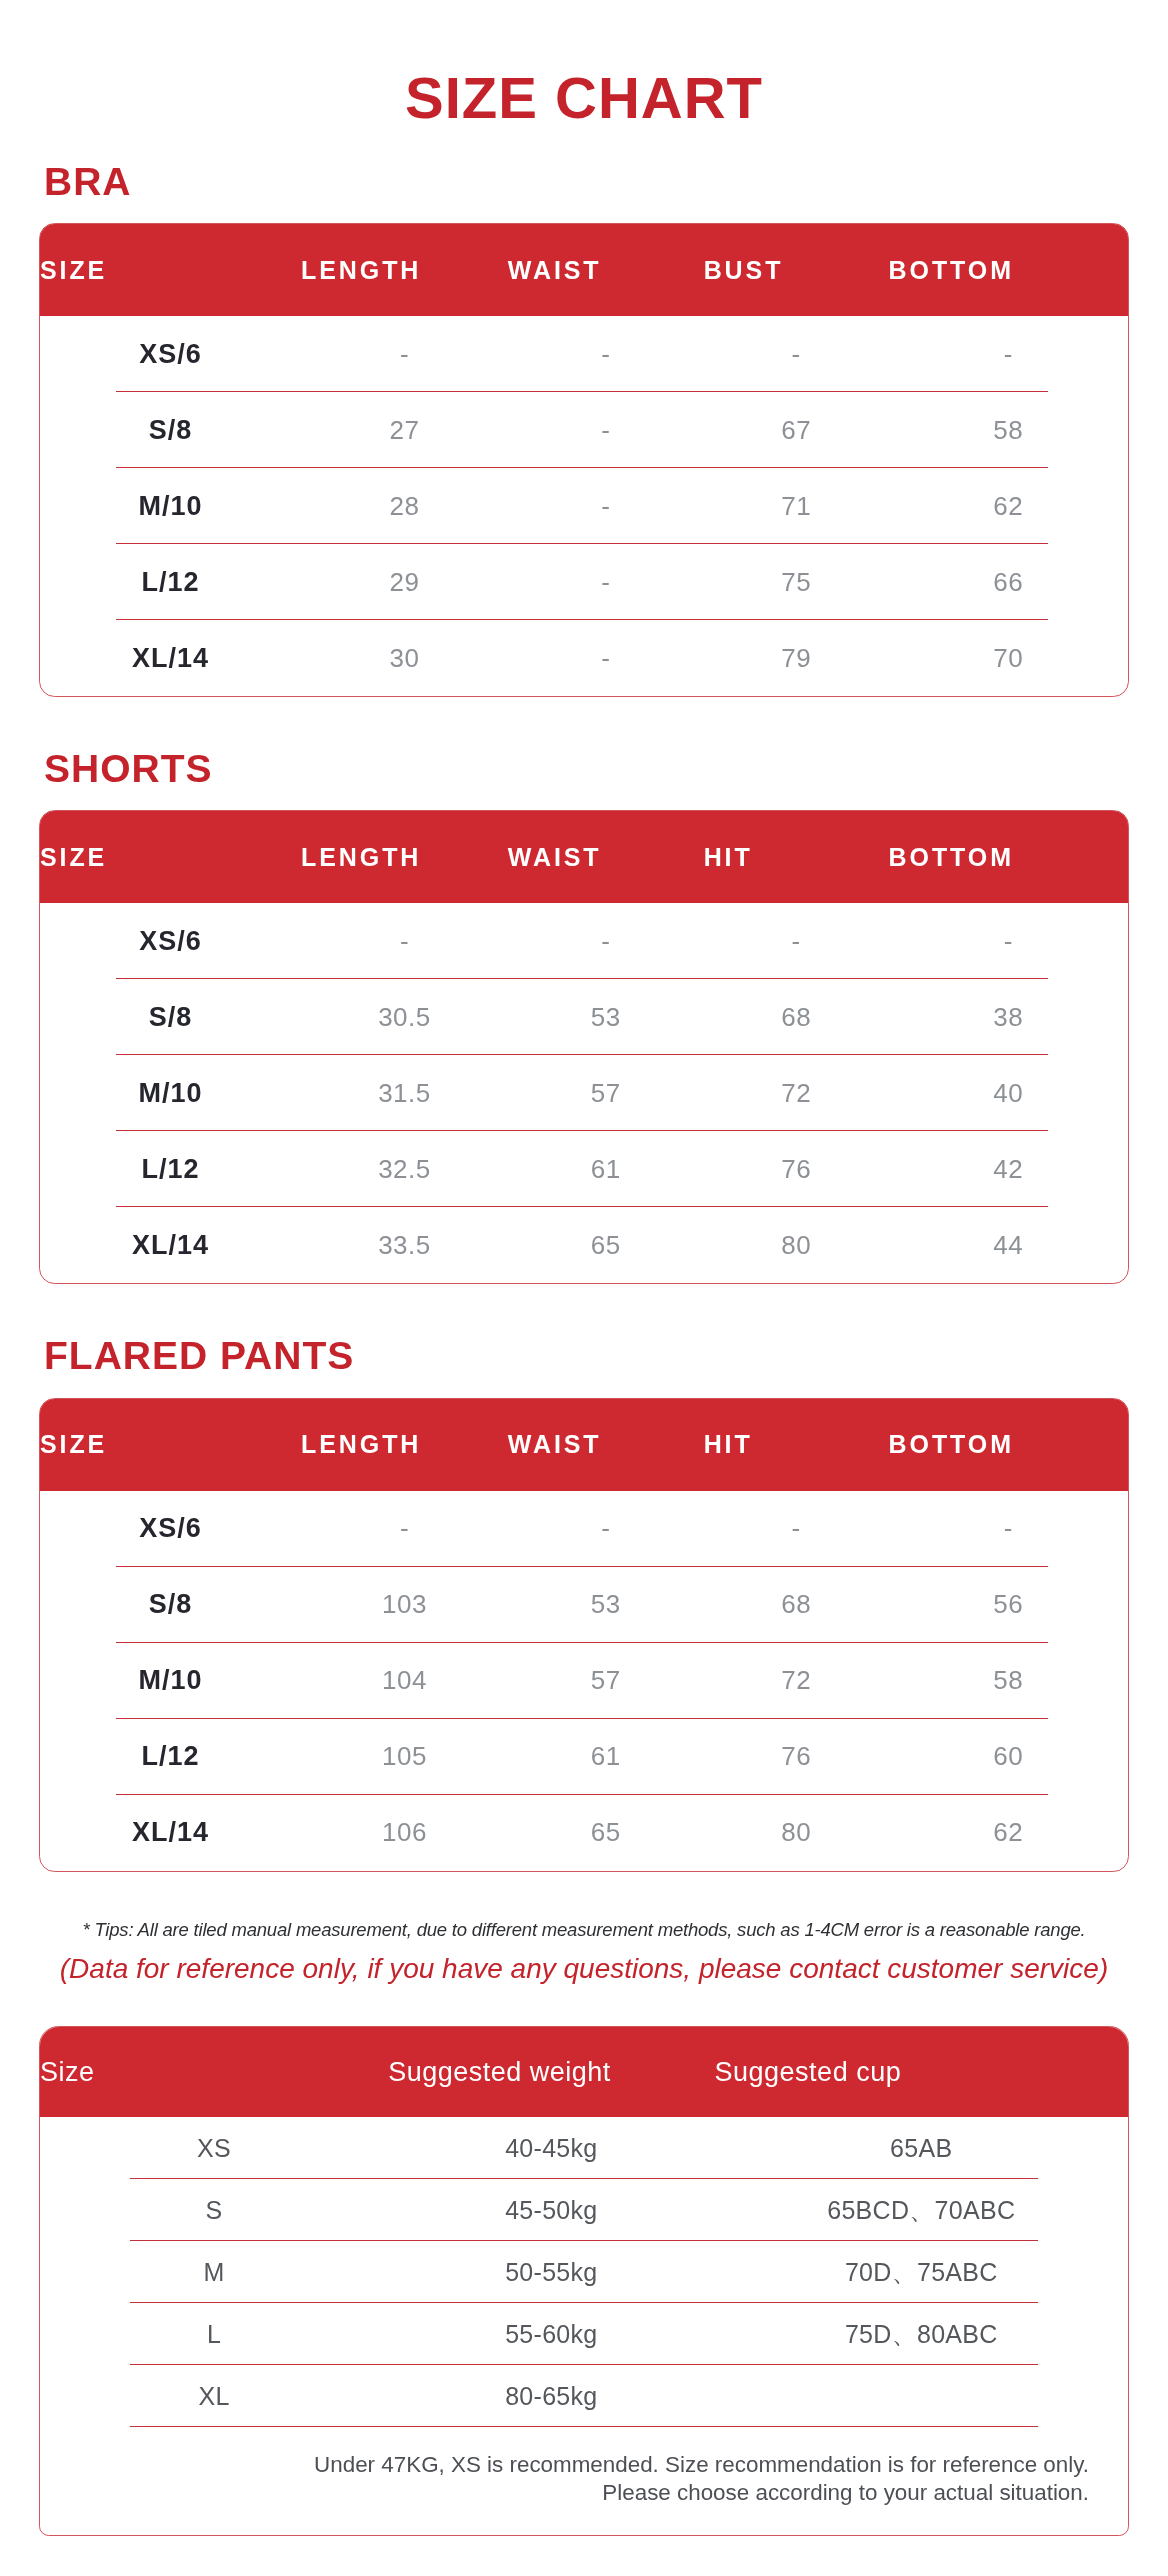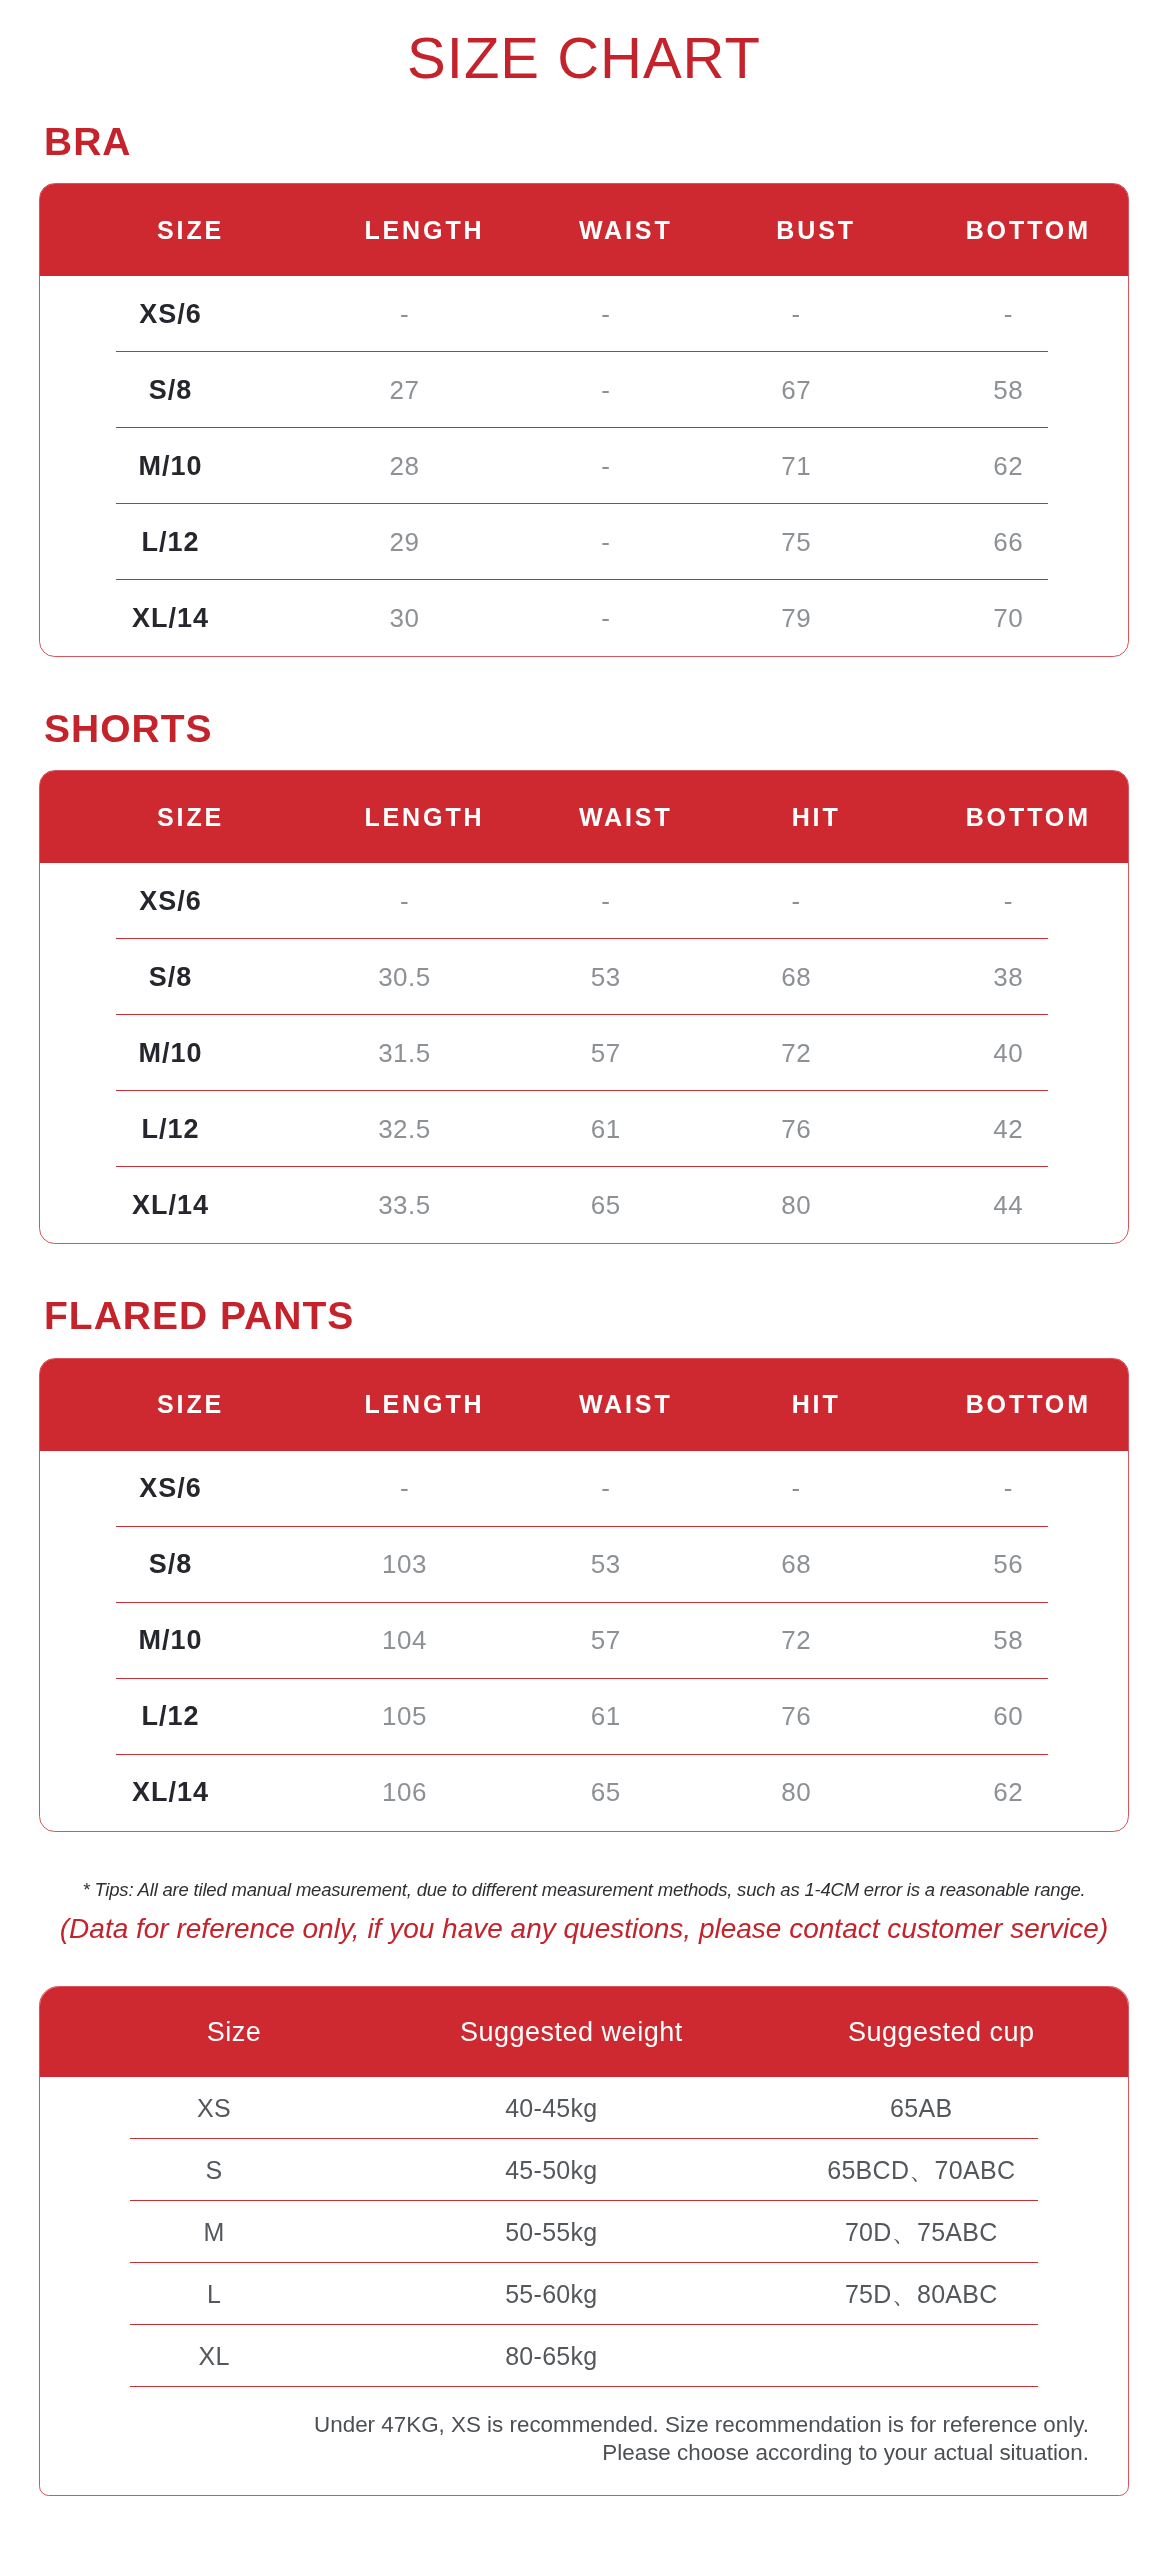--- a/index.html
+++ b/index.html
@@ -22,23 +22,24 @@
     width:1168px;
     height:2576px;
     background:#ffffff;
     overflow:hidden;
   }
   .title{
     padding-top:25px;
     text-align:center;
     color:var(--red-text);
     font-size:58px;
-    font-weight:400;
+    font-weight:700;
     letter-spacing:1px;
     line-height:1.15;
+    margin-top:40px;
   }
   .sec-heading{
     margin:29px 0 0 44px;
     color:var(--red-text);
     font-size:39px;
     font-weight:700;
     letter-spacing:1px;
     line-height:1.1;
   }
   .sec-heading.gap-lg{margin-top:51px;}
@@ -57,25 +58,24 @@
   .cols5{
     display:grid;
     grid-template-columns:24% 19% 18% 17% 22%;
   }
   .cols3{
     display:grid;
     grid-template-columns:32% 30% 38%;
   }
   .thead.cols5{height:92px;}
   .hcell{
-    text-align:center;
+    text-align:left;
     font-size:25px;
     font-weight:700;
     letter-spacing:2.9px;
-    padding-left:40px;
   }
   .trow{
     position:relative;
     align-items:center;
   }
   .trow.cols5{height:76px;}
   .trow .cell{
     text-align:center;
     font-size:26px;
     color:var(--val-gray);

